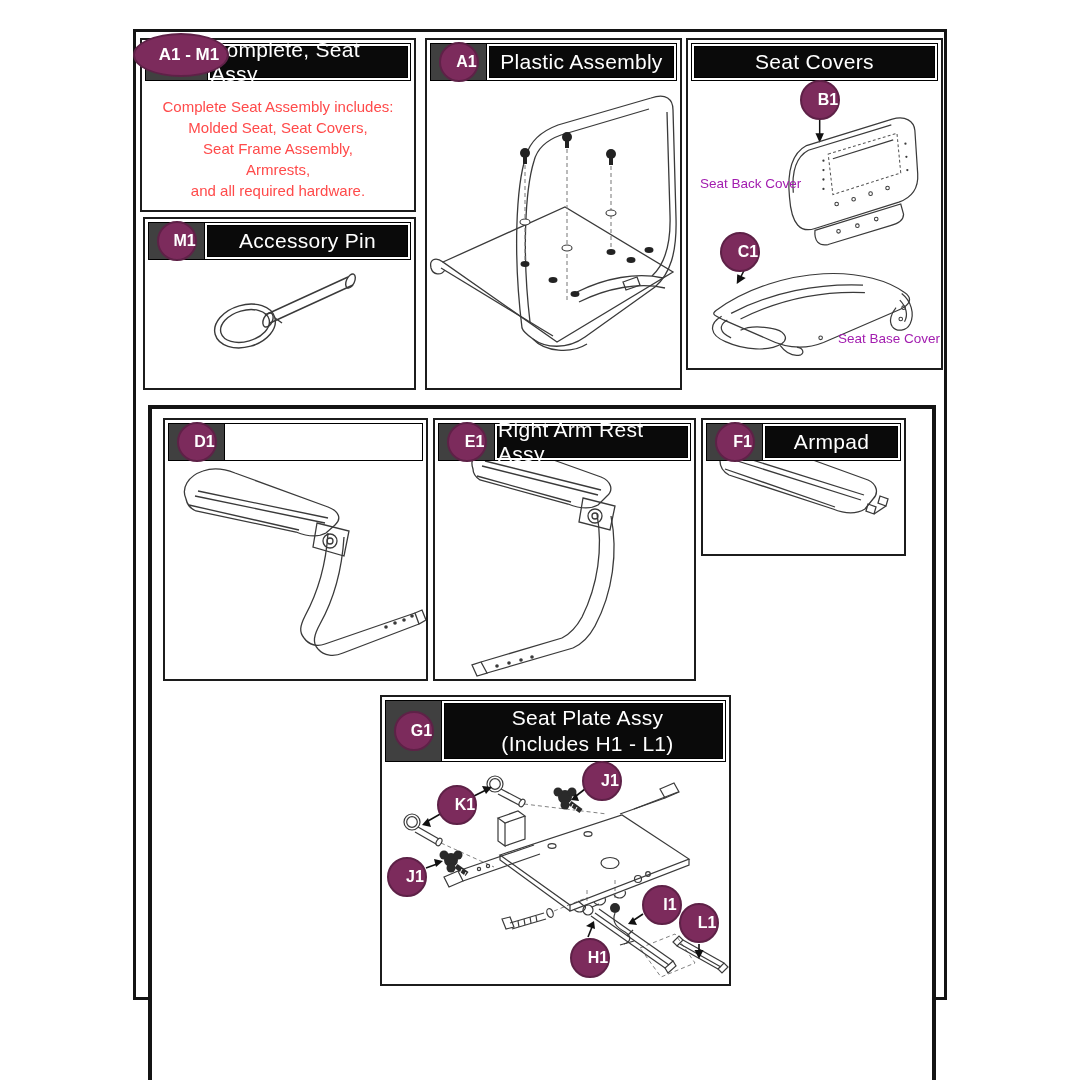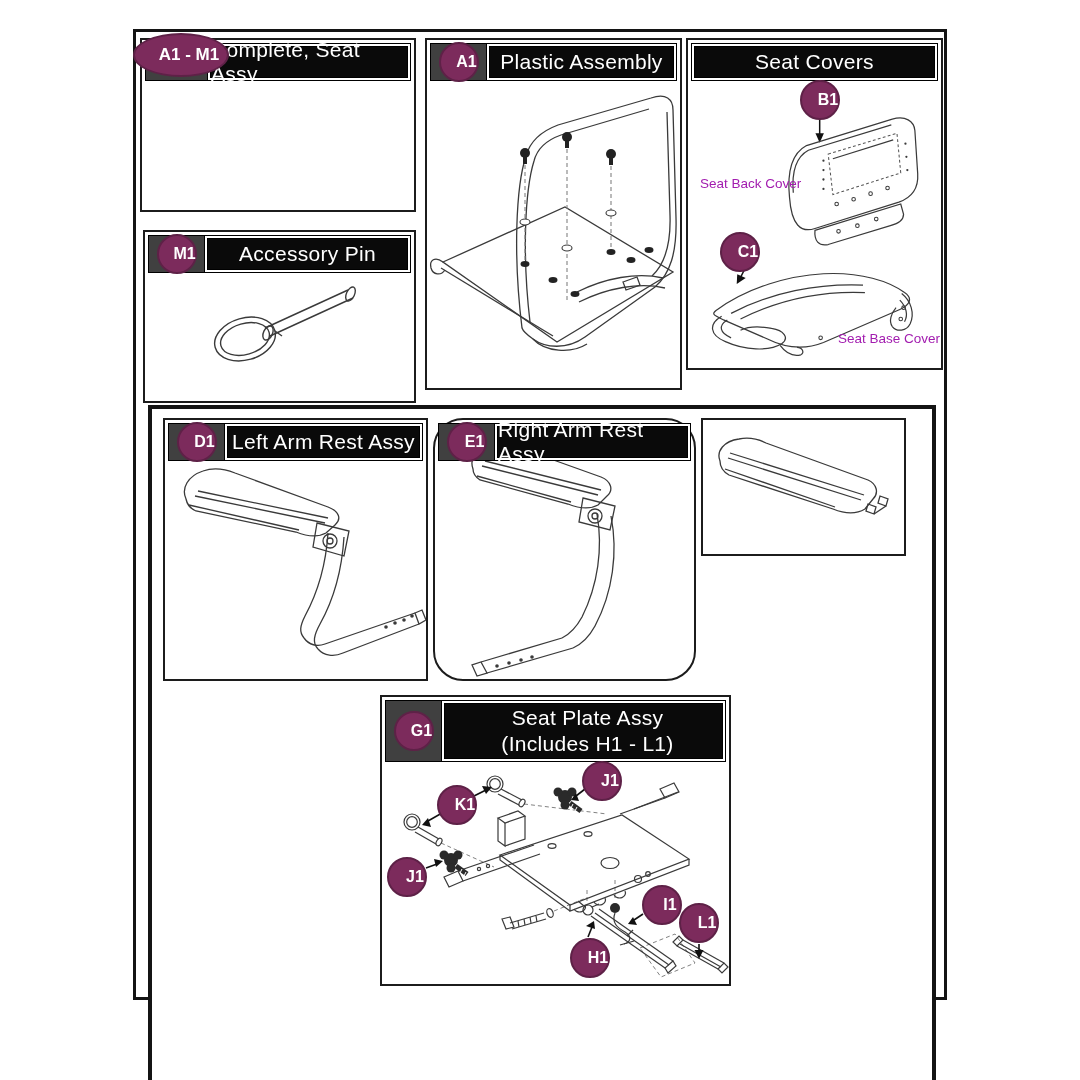--- a/index.html
+++ b/index.html
@@ -43,23 +43,30 @@
 <div class="outer">
 
   <div class="panel" style="left:4px;top:6px;width:276px;height:174px;">
     <div class="title-row h40">
       <div class="badge-cell" style="width:62px;"></div>
       <div class="bar-outer">
         <div class="bar">Complete, Seat Assy</div>
       </div>
     </div>
     <div class="badge ellipse" style="left:-9px;top:-7px;">A1 - M1</div>
+    <div class="note">
+      <div>Complete Seat Assembly includes:</div>
+      <div>Molded Seat, Seat Covers,</div>
+      <div>Seat Frame Assembly,</div>
+      <div>Armrests,</div>
+      <div>and all required hardware.</div>
+    </div>
   </div>
 
-  <div class="panel" style="left:7px;top:185px;width:273px;height:173px;margin-top:13px;">
+  <div class="panel" style="left:7px;top:185px;width:273px;height:173px;">
     <svg class="art" viewBox="0 0 269 169">
       <g fill="none" stroke="#3a3a3a" stroke-width="1.4">
         <ellipse cx="100" cy="107" rx="31" ry="21" transform="rotate(-16 100 107)"></ellipse>
         <ellipse cx="100" cy="107" rx="25" ry="15.5" transform="rotate(-16 100 107)"></ellipse>
         <path d="M120,96 L203,58"></path>
         <path d="M125,104 L208,66"></path>
         <ellipse cx="205.5" cy="62" rx="4" ry="7.5" transform="rotate(25 205.5 62)"></ellipse>
         <ellipse cx="123" cy="101" rx="4.5" ry="7.5" transform="rotate(25 123 101)"></ellipse>
         <path d="M130,99 l7,5"></path>
       </g>
@@ -205,27 +212,24 @@
           <circle cx="221" cy="207" r="1.8"></circle>
               <circle cx="230" cy="203" r="1.8"></circle>
           <circle cx="239" cy="200" r="1.8"></circle>
               <circle cx="247" cy="196" r="1.8"></circle>
         </g>
       </svg>
       <div class="title-row h40">
         <div class="badge-cell">
           <div class="badge in-cell">D1</div>
         </div>
-        <div class="bar-outer">
-          <div class="bar">Left Arm Rest Assy</div>
-        </div>
-      </div>
-    </div>
-
-    <div class="panel" style="left:281px;top:9px;width:263px;height:263px;border-radius:30px;">
+      </div>
+    </div>
+
+    <div class="panel" style="left:281px;top:9px;width:263px;height:263px;">
       <svg class="art" viewBox="0 0 259 259">
         <g fill="none" stroke="#3a3a3a" stroke-width="1.3">
           <path d="M38,49 C34,38 42,27 57,24 C67,22 77,24 85,28 L166,57 C176,61 179,70 172,76 L163,85 C154,90 143,88 133,84 L45,60 C39,56 38,53 38,49 Z"></path>
           <path d="M42,56 L136,82"></path>
           <path d="M47,46 L163,75"></path>
           <path d="M50,41 L166,70"></path>
           <path d="M148,78 L180,86 L175,110 L144,102 Z"></path>
           <circle cx="160" cy="96" r="7"></circle>
               <circle cx="160" cy="96" r="3"></circle>
           <path d="M176,96 C183,132 178,172 160,206 C154,217 147,224 138,228"></path>
@@ -256,20 +260,28 @@
         <g fill="none" stroke="#3a3a3a" stroke-width="1.3">
           <path d="M17,41 C13,31 21,21 36,19 C46,17 55,19 63,23 L165,60 C174,64 176,73 170,79 L162,89 C152,95 140,93 130,89 L26,55 C19,51 17,47 17,41 Z"></path>
           <path d="M22,49 L132,87"></path>
           <path d="M25,38 L158,80"></path>
           <path d="M27,33 L161,75"></path>
           <path d="M165,84 l8,3 l-2,7 l-8,-3 Z"></path>
           <path d="M177,76 l8,3 l-2,7 l-8,-3 Z"></path>
           <path d="M171,94 L183,86"></path>
         </g>
       </svg>
+      <div class="title-row h40">
+        <div class="badge-cell">
+          <div class="badge in-cell">F1</div>
+        </div>
+        <div class="bar-outer">
+          <div class="bar">Armpad</div>
+        </div>
+      </div>
     </div>
 
     <div class="panel" style="left:228px;top:286px;width:351px;height:291px;">
       <svg class="art" viewBox="0 0 347 287">
         <g fill="none" stroke="#828282" stroke-width="1" stroke-dasharray="4 3">
           <path d="M142,107 L225,117"></path>
           <path d="M59,146 L112,170"></path>
           <path d="M172,214 L204,201"></path>
           <path d="M205,193 L205,209"></path>
           <path d="M233,183 L233,203"></path>

